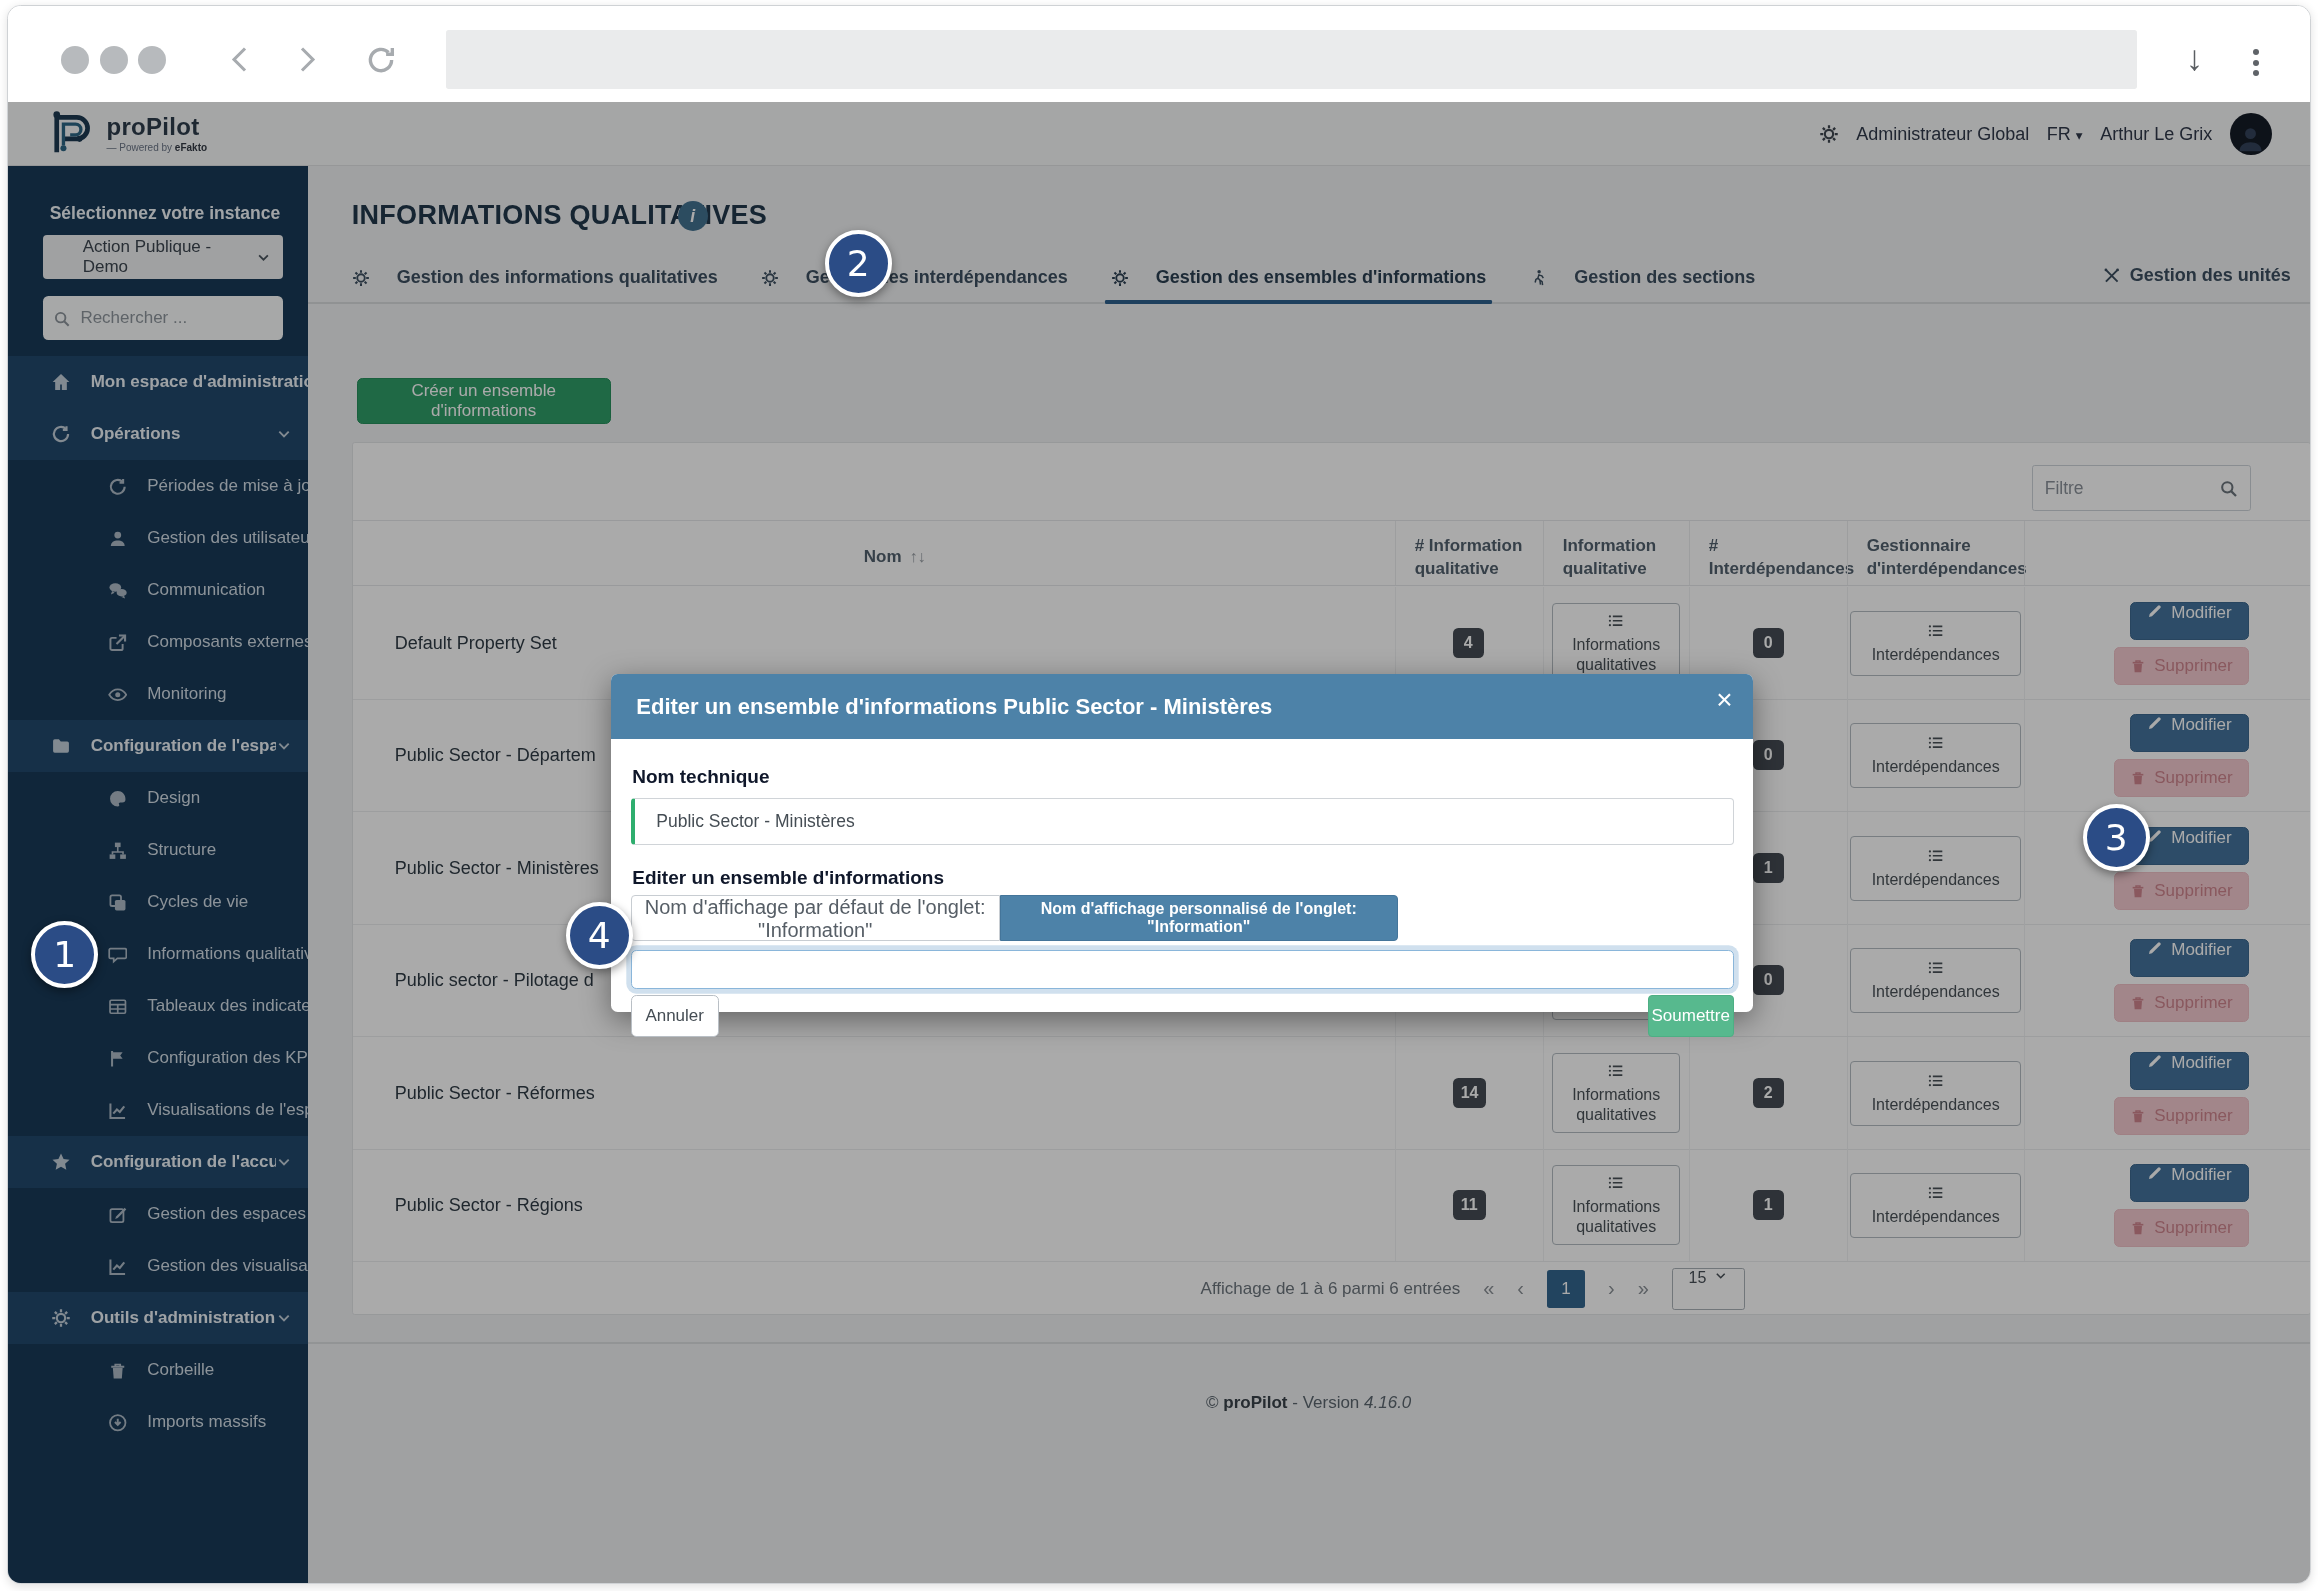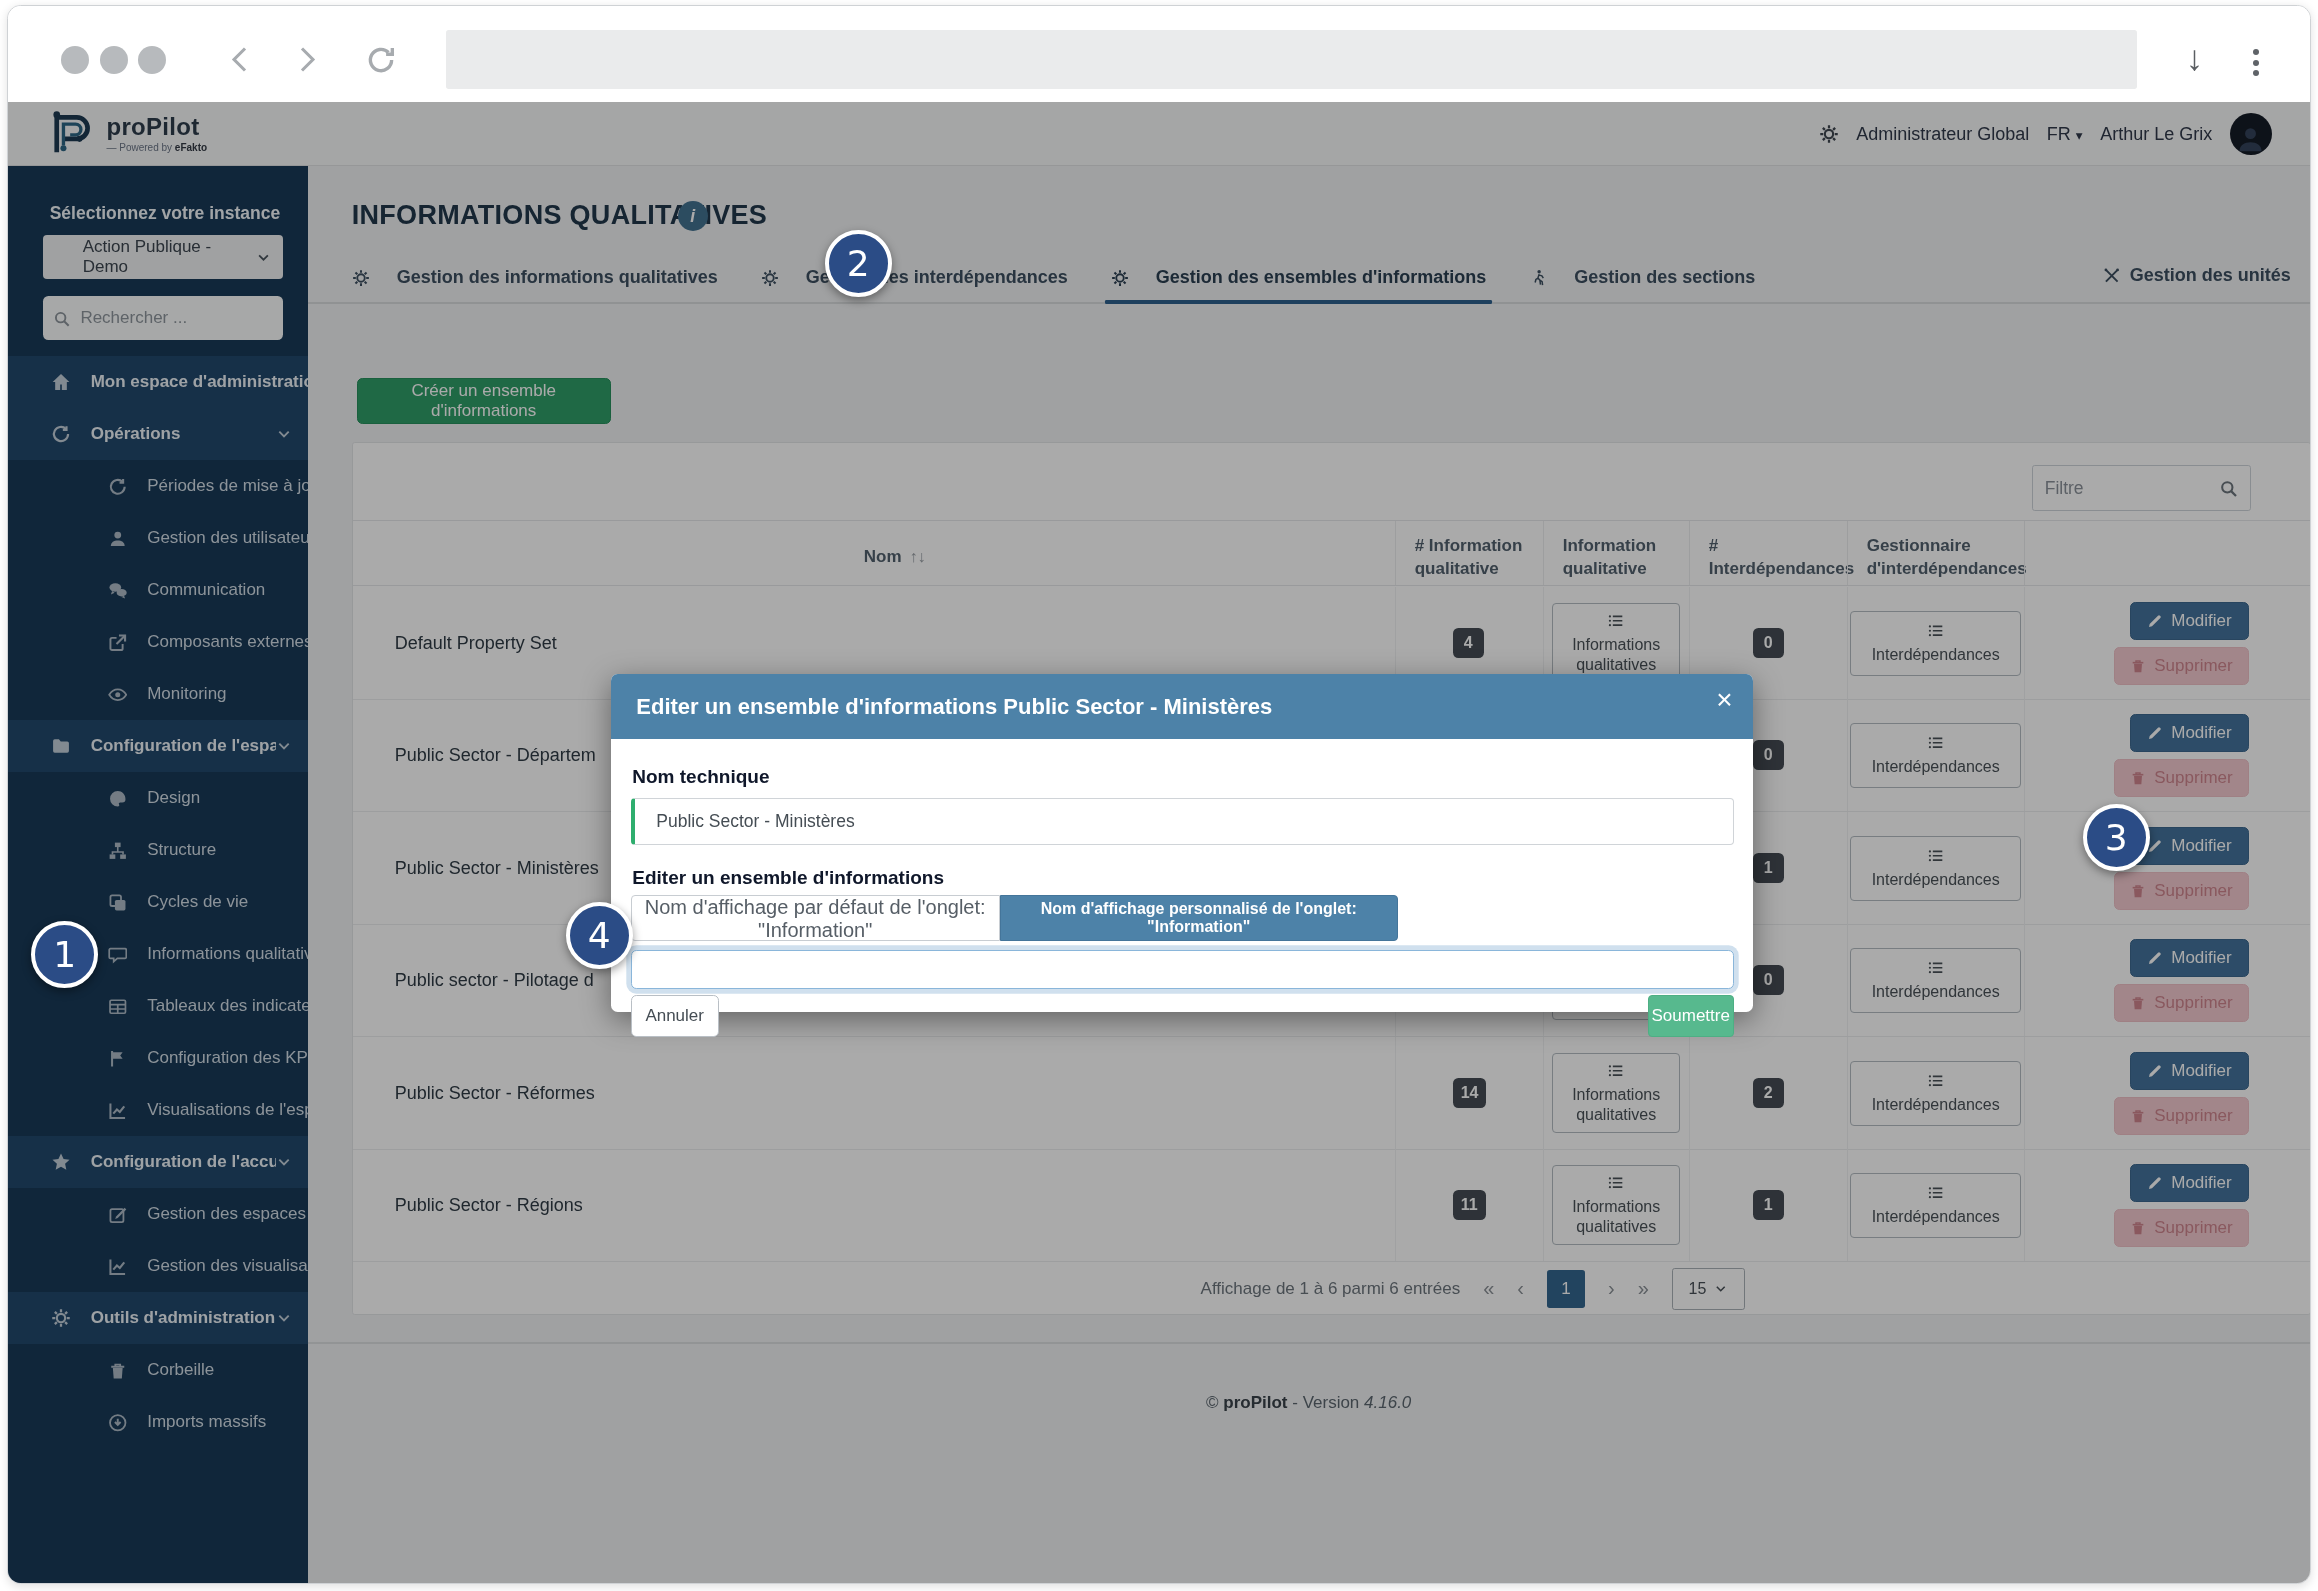--- a/index.html
+++ b/index.html
@@ -85,31 +85,31 @@
   .badge { min-width:31px; height:30px; line-height:30px; padding:0 8px; background:#454c54; border-radius:5.4px;
            color:#fff; font-size:16px; font-weight:bold; text-align:center; }
   .badge:empty { display:none; }
   .cellbtn { background:#fff; border:1.3px solid #b4bcc2; border-radius:4px; color:#4a5258; font-size:16px; font-family:inherit;
              display:flex; flex-direction:column; align-items:center; justify-content:center; gap:5.4px; line-height:20px; cursor:pointer; }
   .cellbtn .ic { width:17.5px; height:17.5px; color:#4a5258; }
   .iqbtn { width:128px; height:80px; padding:4px; }
   .depbtn { width:171px; height:65px; }
   .actions { flex-direction:column; gap:6.7px; align-items:flex-end !important; padding-right:61px; }
   .btn-edit { height:38px; padding:0 16px; background:#44739c; border:0.7px solid #3c688f; border-radius:5.4px; color:#fff;
-              font-size:17px; font-family:inherit; display:flex; align-items:center; gap:8px; cursor:pointer; }
+              font-size:17px; font-family:inherit; display:flex; gap:8px; cursor:pointer; }
   .btn-edit .ic { width:16px; height:16px; }
   .btn-del { height:38px; padding:0 15px; background:#f2c6cc; border:0.7px solid #eebcc3; border-radius:5.4px; color:#cb7b85;
              font-size:17px; font-family:inherit; display:flex; align-items:center; gap:8px; cursor:pointer; opacity:.92; }
   .btn-del .ic { width:16px; height:16px; }
 
   .pagerow { position:absolute; left:0; top:820px; width:100%; height:51px; display:flex; align-items:center; justify-content:center; gap:23px; padding-left:283px; }
   .pagesummary { font-size:17px; color:#6c757d; }
   .pgnav { font-size:20px; color:#8a9096; background:none; border:none; cursor:pointer; font-family:inherit; }
   .pgactive { width:38px; height:38px; background:#34678f; border-radius:2.7px; color:#fff; font-size:17px; border:none; cursor:pointer; font-family:inherit; }
-  .pgsize { width:73px; height:42px; border:0.7px solid #aab1b7; border-radius:2.7px; background:#fff; display:flex; align-items:center;
+  .pgsize { width:73px; height:42px; border:0.7px solid #aab1b7; border-radius:2.7px; background:#fff; display:flex; align-items:flex-start;
             justify-content:center; gap:8px; font-size:16px; color:#495057; cursor:pointer; }
   .pgsize .ic { width:13.5px; height:13.5px; }
 
   .bottom-divider { position:absolute; left:300px; right:0; top:1336px; height:1.3px; background:#dcdee0; z-index:1; }
   .sitefooter { position:absolute; left:300px; right:0; top:1387px; text-align:center; font-size:17px; color:#5c6770; z-index:1; }
   .sitefooter b { color:#39424a; }
   .sitefooter .ver { font-style:italic; }
 
   
   .dim { position:absolute; left:0; top:96px; right:0; bottom:0; background:rgba(0,0,0,.335); z-index:5; }

